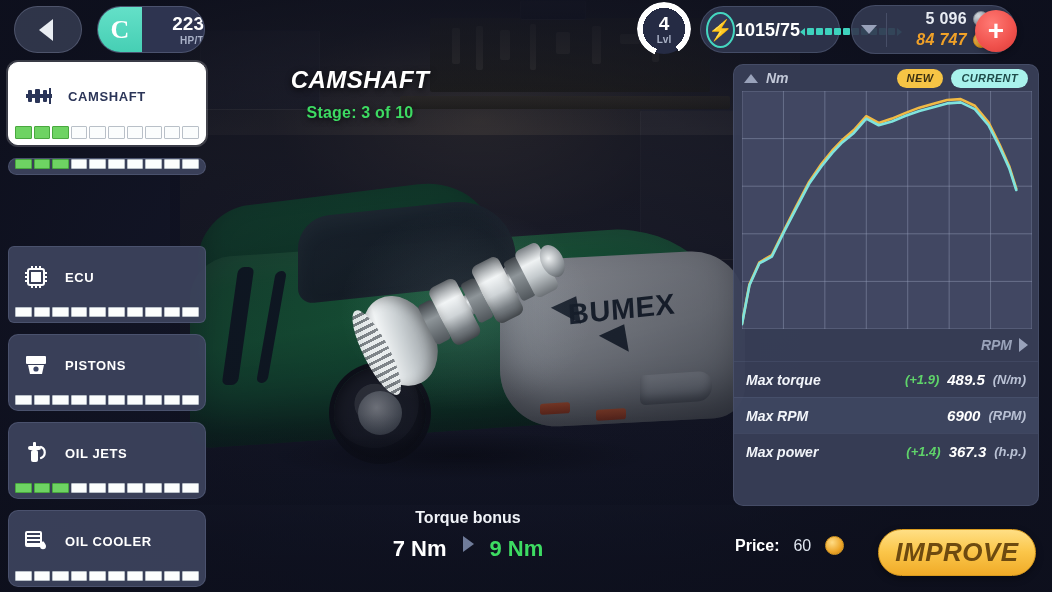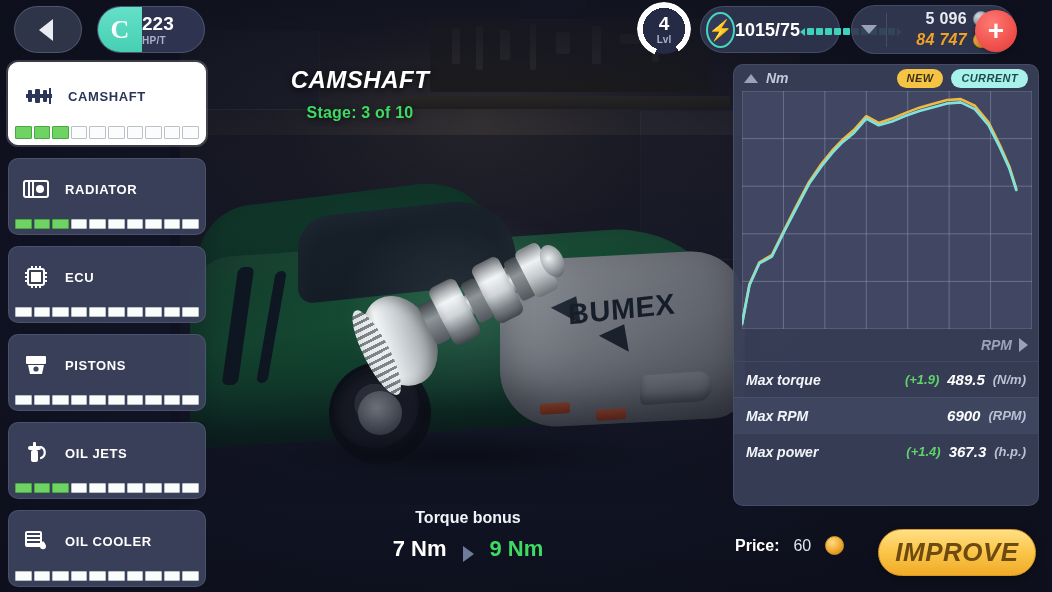--- a/index.html
+++ b/index.html
@@ -156,21 +156,21 @@
   .chev-left { width:0;height:0; border-top:11px solid transparent; border-bottom:11px solid transparent; border-right:14px solid #e9edf2; margin-right:4px;}
   .hpt-pill {
     position:absolute; left:97px; top:6px; width:108px; height:47px; border-radius:24px;
     background:#2e3450; border:1px solid rgba(150,160,190,.28); overflow:hidden; display:flex;
   }
   .hpt-class {
     width:44px; background: linear-gradient(180deg,#64e0c8,#46cfb4);
     display:flex; align-items:center; justify-content:center;
     color:#fff; font-size:26px; font-weight:800; font-family:"Liberation Serif", serif;
   }
-  .hpt-vals { flex:1; display:flex; flex-direction:column; align-items:flex-start; justify-content:center; }
+  .hpt-vals { flex:1; display:flex; flex-direction:column; align-items:flex-end; justify-content:center; }
   .hpt-num { color:#fff; font-size:19px; font-weight:800; line-height:1; }
   .hpt-lbl { color:#aab2c8; font-size:10px; font-weight:700; margin-top:2px; letter-spacing:.3px;}
 
   .lvl-circle {
     position:absolute; left:639px; top:4px; width:50px; height:50px; border-radius:50%;
     background:#252b44;
     display:flex; flex-direction:column; align-items:center; justify-content:center;
   }
   .lvl-ring {
     position:absolute; inset:-2px; border-radius:50%;
@@ -255,21 +255,21 @@
     position:absolute; left:0; top:104px; width:720px; text-align:center;
     color:#3ddb62; font-size:16px; font-weight:800; letter-spacing:.2px;
     text-shadow: 0 2px 6px rgba(0,0,0,.7);
   }
   .bonus-title {
     position:absolute; left:208px; top:509px; width:520px; text-align:center;
     color:#f0f3f8; font-size:16px; font-weight:700;
   }
   .bonus-vals {
     position:absolute; left:208px; top:536px; width:520px;
-    display:flex; align-items:flex-end; justify-content:center; gap:16px;
+    display:flex; align-items:flex-start; justify-content:center; gap:16px;
   }
   .bonus-old { color:#ffffff; font-size:22px; font-weight:800; }
   .bonus-new { color:#3ddb62; font-size:22px; font-weight:800; }
   .bonus-arrow { width:0;height:0;border-top:8px solid transparent;border-bottom:8px solid transparent;border-left:11px solid #6f7b99;}
 
   
   .right-panel {
     position:absolute; left:733px; top:64px; width:306px; height:442px;
     background: rgba(57,64,89,.92); border-radius:10px;
     border:1px solid rgba(140,152,185,.18);
@@ -459,46 +459,34 @@
           <div class="seg"></div>
           <div class="seg"></div>
           <div class="seg"></div>
           <div class="seg"></div>
           <div class="seg"></div>
           <div class="seg"></div>
           <div class="seg"></div>
         </div>
       </div>
       <div class="part-card" style="top: 96px;">
-        <div class="part-row">
-          <span class="part-ico">
-            <svg width="26" height="22" viewBox="0 0 26 22">
-              <g fill="none" stroke="#ffffff" stroke-width="2">
-                <rect x="1" y="3" width="24" height="16" rx="2"></rect>
-                <path d="M6 3v16M10 3v16"></path>
-              </g>
-              <circle cx="17" cy="11" r="4" fill="#ffffff"></circle>
-            </svg>
-          </span>
-          <span class="part-name">RADIATOR</span>
-        </div>
         <div class="part-bar">
           <div class="seg on"></div>
           <div class="seg on"></div>
           <div class="seg on"></div>
           <div class="seg"></div>
           <div class="seg"></div>
           <div class="seg"></div>
           <div class="seg"></div>
           <div class="seg"></div>
           <div class="seg"></div>
           <div class="seg"></div>
         </div>
       </div>
-      <div class="part-card" style="top: 184px;">
+      <div class="part-card" style="top: 184px; border-radius: 6px;">
         <div class="part-row">
           <span class="part-ico">
             <svg width="24" height="24" viewBox="0 0 24 24">
               <g stroke="#ffffff" stroke-width="2" fill="none">
                 <rect x="4" y="4" width="16" height="16" rx="2"></rect>
                 <rect x="8" y="8" width="8" height="8" fill="#ffffff"></rect>
                 <path d="M8 1v3M12 1v3M16 1v3M8 20v3M12 20v3M16 20v3M1 8h3M1 12h3M1 16h3M20 8h3M20 12h3M20 16h3"></path>
               </g>
             </svg>
           </span>

